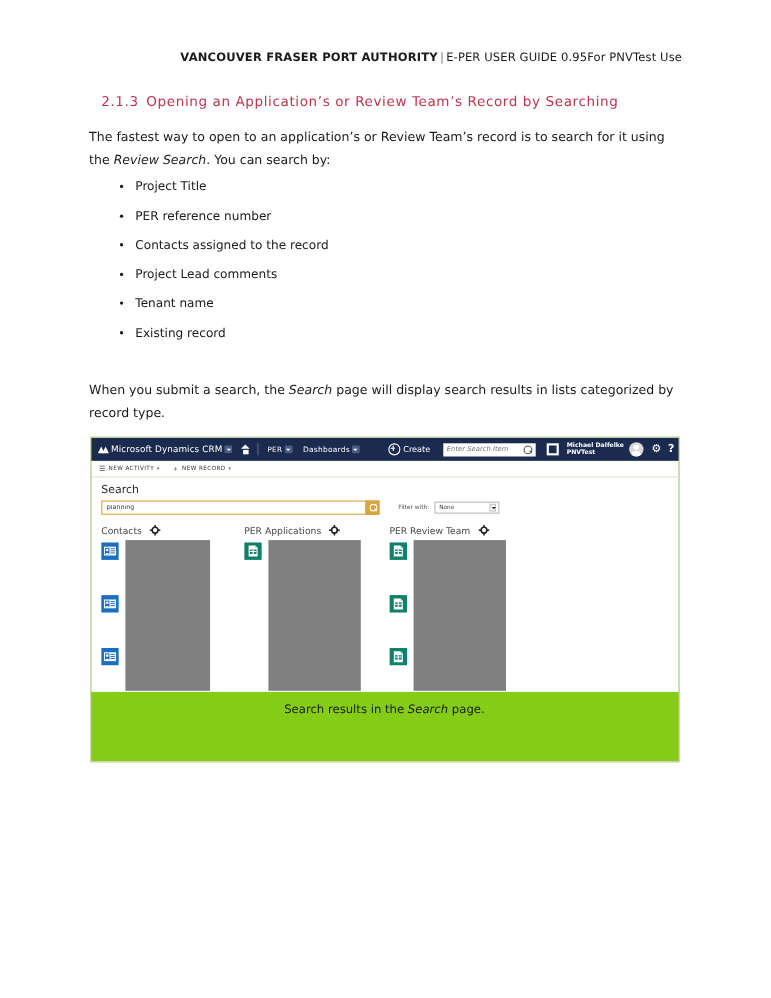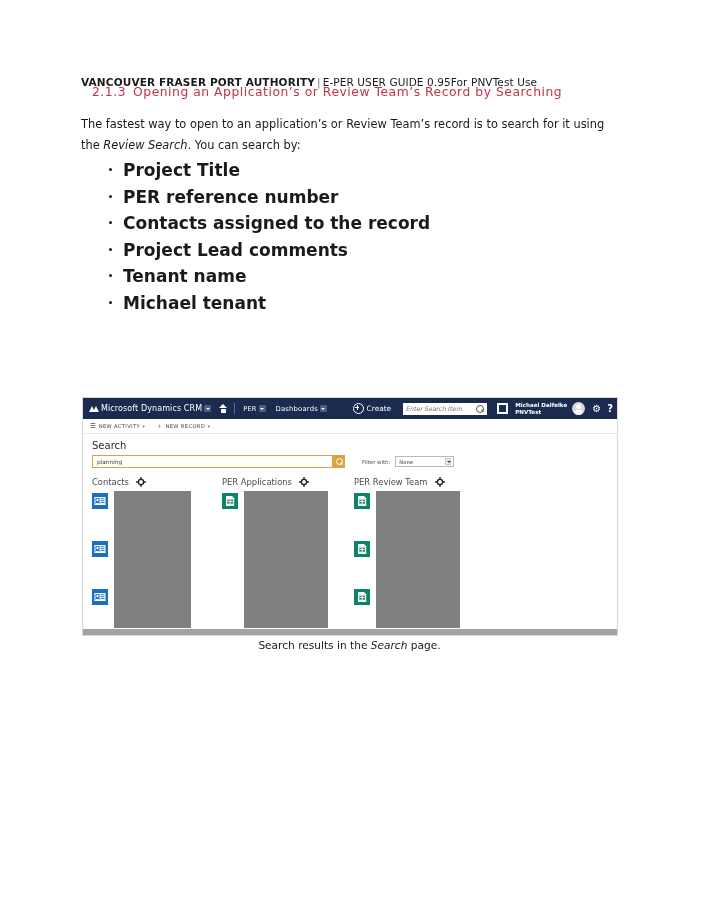--- a/index.html
+++ b/index.html
@@ -21,25 +21,24 @@
     width: 701px;
     height: 907px;
   }
 
   
   .runhead {
     position: absolute;
     left: 81px; top: 46px;
     width: 539px;
     display: flex;
-    justify-content: flex-start;
+    justify-content: flex-end;
     align-items: baseline;
     font-size: 10.5px;
     letter-spacing: .1px;
-    margin-top: 30px;
   }
   .runhead-left { white-space: nowrap; }
   .runhead-left .org { font-weight: bold; letter-spacing: .15px; }
   .runhead-left .bar { color: #7a7a7a; padding: 0 2px; }
   .runhead-right { font-size: 10.5px; white-space: nowrap; }
 
   
   .h3 {
     position: absolute;
     left: 81px; top: 85px;
@@ -69,41 +68,40 @@
     left: 81px; top: 160px;
     width: 535px;
     margin: 0;
     padding: 0;
     list-style: none;
   }
   .bullets li {
     position: relative;
     height: 26.5px;
     padding-left: 42px;
-    font-size: 17px;
+    font-size: 11px;
     line-height: 20px;
     color: #1a1a1a;
-    font-weight: bold;
   }
   .bullets li::before {
     content: "";
     position: absolute;
     left: 28px; top: 8px;
     width: 3px; height: 3px;
     background: #1a1a1a;
     border-radius: 50%;
   }
 
   
   .figure {
     position: absolute;
     left: 82px; top: 397px;
     width: 536px;
-    height: 239px;
-    background: #a3a3a3;
+    height: 296px;
+    background: #84cc16;
     border: 1px solid #d8d8d8;
     box-sizing: border-box;
     overflow: hidden;
   }
 
   
   .crm-nav {
     height: 21px;
     background: #1a2b4f;
     display: flex;
@@ -525,23 +523,26 @@
   <div class="para p1">
     <span>The fastest way to open to an application’s or Review Team’s record is to search for it using the </span><i>Review Search</i><span>. You can search by:</span>
   </div>
 
   <ul class="bullets">
     <li><span>Project Title</span></li>
     <li><span>PER reference number</span></li>
     <li><span>Contacts assigned to the record</span></li>
     <li><span>Project Lead comments</span></li>
     <li><span>Tenant name</span></li>
-    <li><span>Michael tenant</span></li>
+    <li><span>Existing record</span></li>
   </ul>
 
+  <div class="para p2">
+    <span>When you submit a search, the </span><i>Search</i><span> page will display search results in lists categorized by record type.</span>
+  </div>
 
   <div class="figure">
 
     <div class="crm-nav">
       <div class="crm-logo">
         <span class="mark"></span>
         <span class="crm-title">Microsoft Dynamics CRM</span>
       </div>
       <span class="caret"></span>
       <span class="home-icon"></span>

